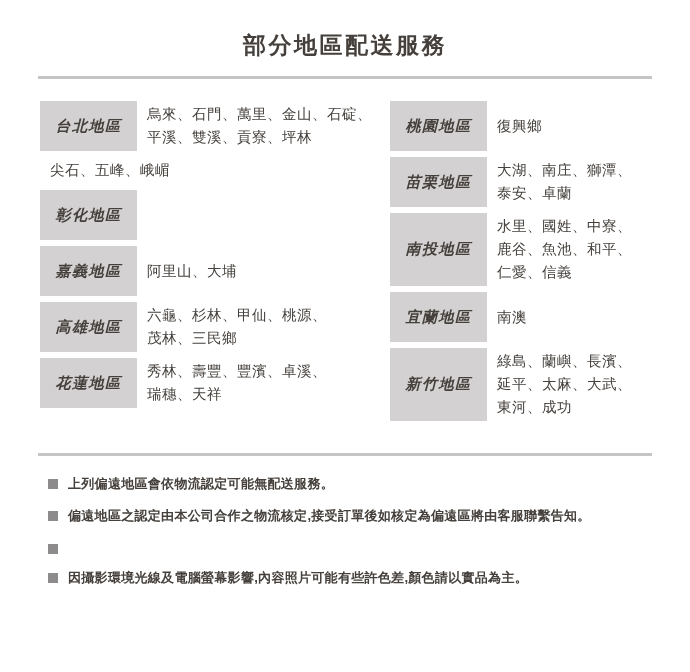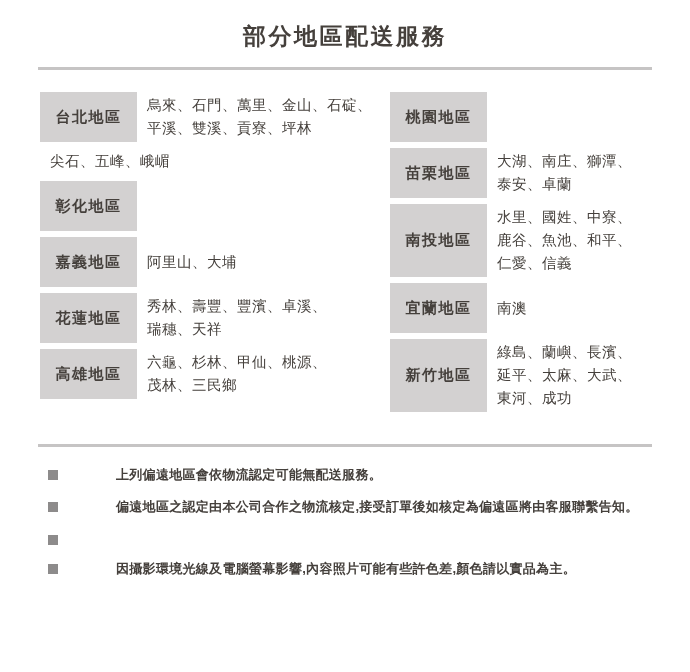--- a/index.html
+++ b/index.html
@@ -16,21 +16,21 @@
     background:var(--background);
     font-family:"Liberation Sans",sans-serif;
     color:var(--text);
     overflow:hidden;
   }
   .page-title{
     text-align:center;
     font-size:23px;
     font-weight:600;
     letter-spacing:2.5px;
-    padding-top:21px;
+    padding-top:30px;
   }
   .title-divider{
     height:3px;
     background:var(--divider);
     margin:15px 38px 0 38px;
   }
   .main{
     display:flex;
     padding:22px 5px 0 40px;
   }
@@ -42,20 +42,21 @@
     width:97px;
     min-height:50px;
     background:var(--label-box-bg);
     display:flex;align-items:center;justify-content:center;
     flex-shrink:0;
   }
   .label-text{
     font-size:15px;
     font-weight:600;
     letter-spacing:1.5px;
+    font-style:italic;
   }
   .areas{
     display:flex;align-items:center;
     padding:2px 0 2px 10px;
     font-size:14.5px;
     line-height:23px;
     letter-spacing:0.5px;
     white-space:pre-line;
     font-weight:500;
   }
@@ -66,21 +67,20 @@
   }
   .notes{padding:20px 12px 0 48px;}
   .note{
     display:flex;
     align-items:flex-start;
     margin-bottom:16px;
     font-size:13px;
     font-weight:600;
     letter-spacing:0.3px;
     line-height:1.25;
-    gap:48px;
   }
   .bullet{
     width:10px;height:10px;
     background:var(--bullet);
     margin:3px 10px 0 0;
     flex-shrink:0;
   }
 </style>
 </head>
 <body>
@@ -107,38 +107,39 @@
           </div>
         </div>
         <div class="region-row">
           <div class="label-box">
             <span class="label-text">嘉義地區</span>
           </div>
           <div class="areas">阿里山、大埔</div>
         </div>
         <div class="region-row">
           <div class="label-box">
+            <span class="label-text">高雄地區</span>
+          </div>
+          <div class="areas">六龜、杉林、甲仙、桃源、
+茂林、三民鄉</div>
+        </div>
+        <div class="region-row">
+          <div class="label-box">
             <span class="label-text">花蓮地區</span>
           </div>
           <div class="areas">秀林、壽豐、豐濱、卓溪、
 瑞穗、天祥</div>
-        </div>
-        <div class="region-row">
-          <div class="label-box">
-            <span class="label-text">高雄地區</span>
-          </div>
-          <div class="areas">六龜、杉林、甲仙、桃源、
-茂林、三民鄉</div>
         </div>
       </div>
     <div class="col col-right">
         <div class="region-row">
           <div class="label-box">
             <span class="label-text">桃園地區</span>
           </div>
+          <div class="areas">復興鄉</div>
         </div>
         <div class="region-row">
           <div class="label-box">
             <span class="label-text">苗栗地區</span>
           </div>
           <div class="areas">大湖、南庄、獅潭、
 泰安、卓蘭</div>
         </div>
         <div class="region-row">
           <div class="label-box">

